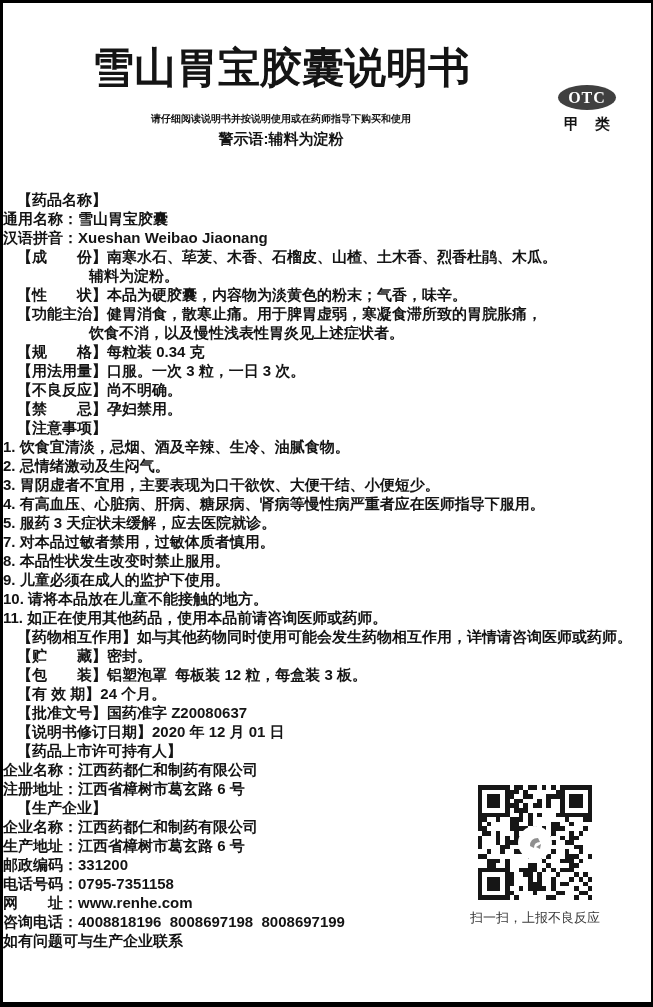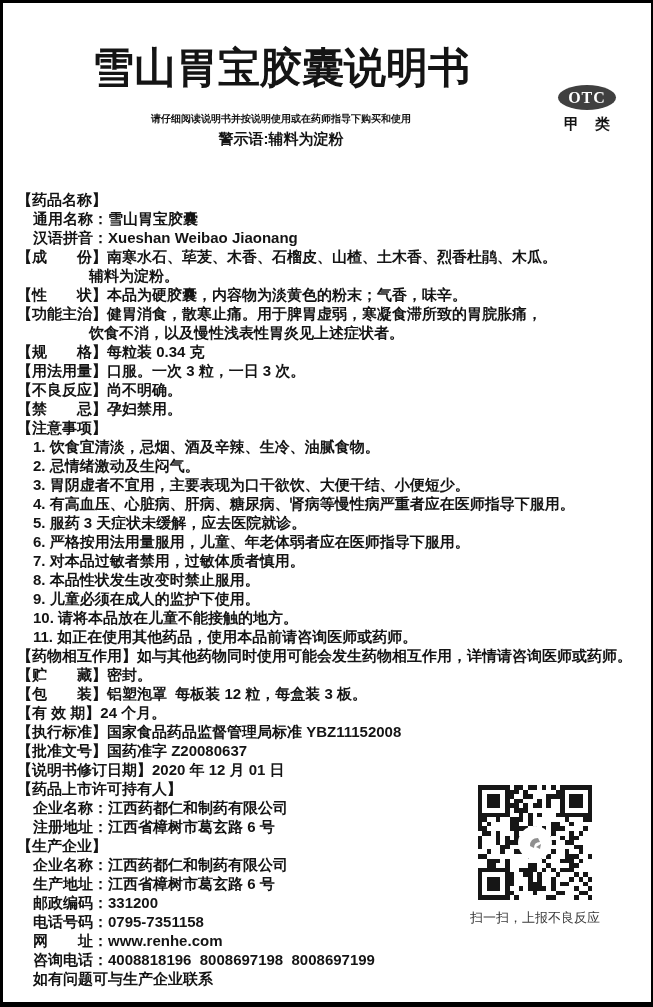--- a/index.html
+++ b/index.html
@@ -63,21 +63,21 @@
   
   .body-text { position:relative; }
   .line {
     font-size:15px;
     line-height:19px;
     font-weight:bold;
     white-space:pre;
     overflow:hidden;
   }
   .line.in0 { padding-left:14px; }  
-  .line.in1 { padding-left:30px; }  
+  .line.in1 { }  
   .line.in2 { padding-left:86px; }  
   
   .qr-wrap {
     position:absolute;
     left:462px; top:782px;
     width:140px;
     text-align:center;
   }
   .qr {
     position:relative;
@@ -156,41 +156,39 @@
       <div class="line in1">1. 饮食宜清淡，忌烟、酒及辛辣、生冷、油腻食物。</div>
 
       <div class="line in1">2. 忌情绪激动及生闷气。</div>
 
       <div class="line in1">3. 胃阴虚者不宜用，主要表现为口干欲饮、大便干结、小便短少。</div>
 
       <div class="line in1">4. 有高血压、心脏病、肝病、糖尿病、肾病等慢性病严重者应在医师指导下服用。</div>
 
       <div class="line in1">5. 服药 3 天症状未缓解，应去医院就诊。</div>
 
-      <div class="line in1">6. 严格按用法用量服用，儿童、年老体弱者应在医师指导下服用。</div>
 
       <div class="line in1">7. 对本品过敏者禁用，过敏体质者慎用。</div>
 
       <div class="line in1">8. 本品性状发生改变时禁止服用。</div>
 
       <div class="line in1">9. 儿童必须在成人的监护下使用。</div>
 
       <div class="line in1">10. 请将本品放在儿童不能接触的地方。</div>
 
       <div class="line in1">11. 如正在使用其他药品，使用本品前请咨询医师或药师。</div>
 
       <div class="line in0">【药物相互作用】如与其他药物同时使用可能会发生药物相互作用，详情请咨询医师或药师。</div>
 
       <div class="line in0">【贮　　藏】密封。</div>
 
       <div class="line in0">【包　　装】铝塑泡罩  每板装 12 粒，每盒装 3 板。</div>
 
       <div class="line in0">【有 效 期】24 个月。</div>
 
-      <div class="line in0">【执行标准】国家食品药品监督管理局标准 YBZ11152008</div>
 
       <div class="line in0">【批准文号】国药准字 Z20080637</div>
 
       <div class="line in0">【说明书修订日期】2020 年 12 月 01 日</div>
 
       <div class="line in0">【药品上市许可持有人】</div>
 
       <div class="line in1">企业名称：江西药都仁和制药有限公司</div>
 
       <div class="line in1">注册地址：江西省樟树市葛玄路 6 号</div>

